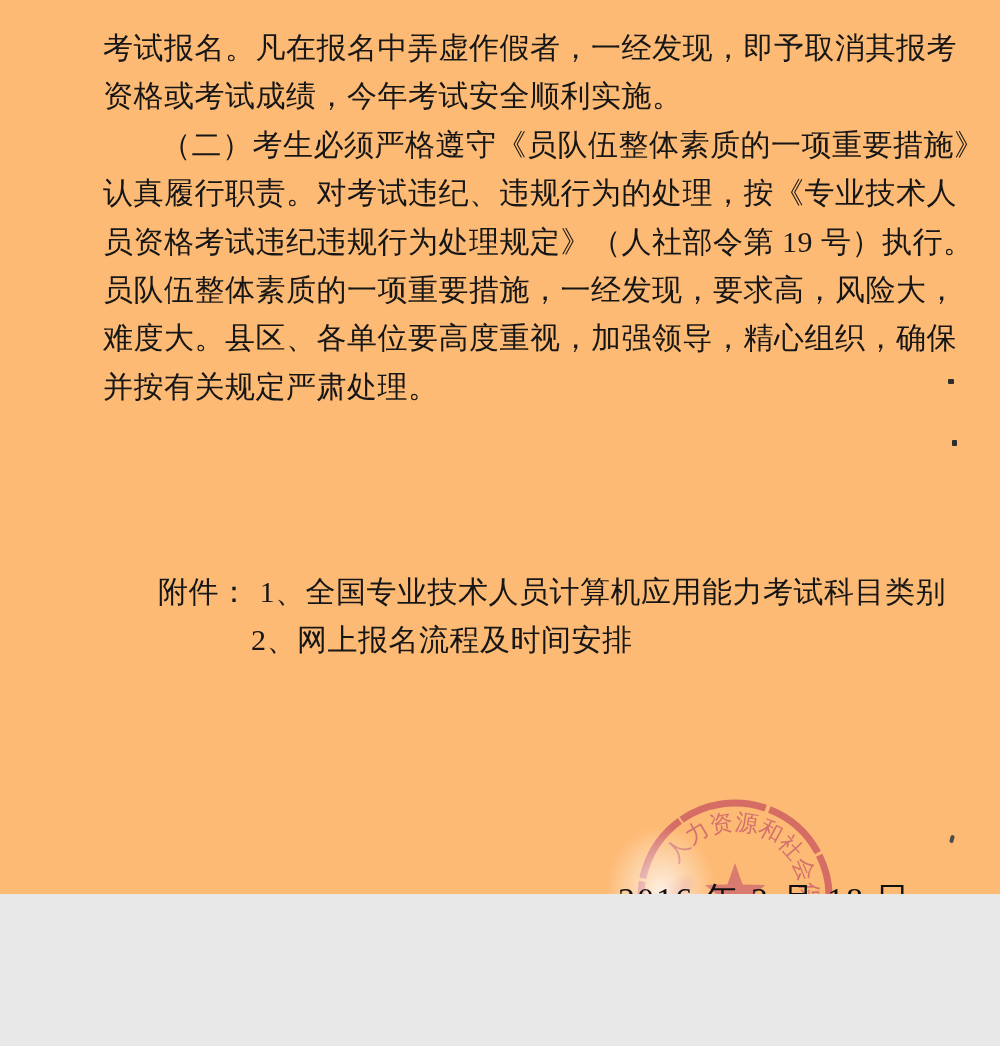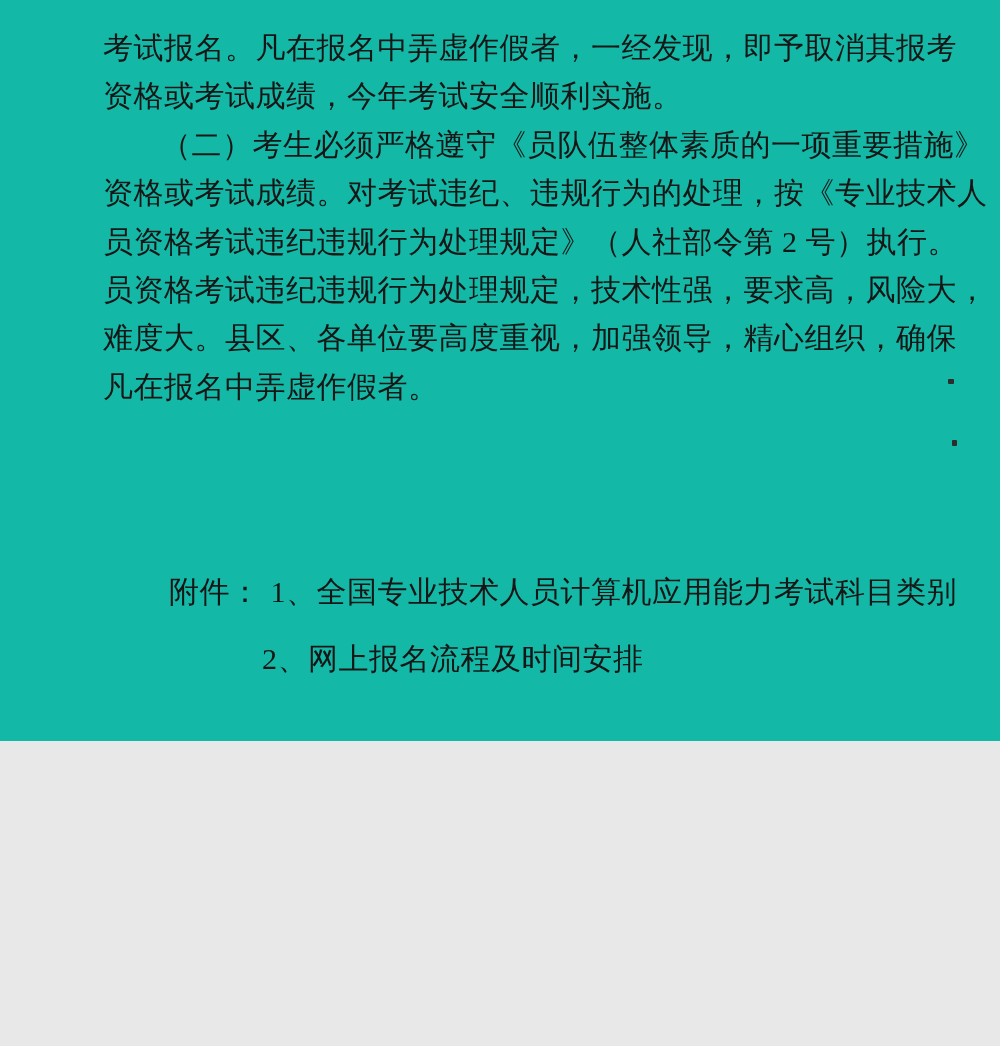--- a/index.html
+++ b/index.html
@@ -1,47 +1,47 @@
 <!DOCTYPE html>
 <html><head>
 <meta charset="utf-8">
 <style>
   * { margin:0; padding:0; box-sizing:border-box; }
   html,body { background:#e8e8e8; }
   .page {
     position:relative;
-    width:1000px; height:741px;
-    background:#14b8a6;
+    width:1000px; height:894px;
+    background:#fdba74;
     overflow:hidden;
     font-family:"Liberation Serif","DejaVu Serif",serif;
     color:#161616;
   }
   .body-text {
     position:absolute;
     left:103px; top:24px;
     width:845px;
   }
   .line {
     font-size:30px;
     line-height:48.4px;
     letter-spacing:0.5px;
     white-space:nowrap;
   }
   .line.indent { padding-left:58px; }
   .attachment {
     position:absolute;
-    left:114px; top:568px;
+    left:103px; top:568px;
     font-size:30px;
     line-height:48.4px;
     letter-spacing:0.5px;
     white-space:nowrap;
   }
   .att-row1 { padding-left:55px; }
   .att-label { margin-right:10px; }
-  .att-row2 { padding-left:148px;margin-top:19px; }
+  .att-row2 { padding-left:148px; }
   .seal {
     position:absolute;
     left:620px; top:782px;
     width:230px; height:230px;
     z-index:1;
     opacity:0.85;
   }
   .seal-fade {
     position:absolute;
     left:606px; top:826px;
@@ -79,25 +79,25 @@
 </style>
 </head>
 <body>
 
 <div class="page">
 
   <div class="body-text">
     <div class="line">考试报名。凡在报名中弄虚作假者，一经发现，即予取消其报考</div>
     <div class="line">资格或考试成绩，今年考试安全顺利实施。</div>
     <div class="line indent">（二）考生必须严格遵守《员队伍整体素质的一项重要措施》</div>
-    <div class="line">资格或考试成绩。对考试违纪、违规行为的处理，按《专业技术人</div>
-    <div class="line">员资格考试违纪违规行为处理规定》（人社部令第 2 号）执行。</div>
-    <div class="line">员资格考试违纪违规行为处理规定，技术性强，要求高，风险大，</div>
+    <div class="line">认真履行职责。对考试违纪、违规行为的处理，按《专业技术人</div>
+    <div class="line">员资格考试违纪违规行为处理规定》（人社部令第 19 号）执行。</div>
+    <div class="line">员队伍整体素质的一项重要措施，一经发现，要求高，风险大，</div>
     <div class="line">难度大。县区、各单位要高度重视，加强领导，精心组织，确保</div>
-    <div class="line">凡在报名中弄虚作假者。</div>
+    <div class="line">并按有关规定严肃处理。</div>
   </div>
 
   <div class="attachment">
     <div class="att-row1">
       <span class="att-label">附件：</span><span>1、全国专业技术人员计算机应用能力考试科目类别</span>
     </div>
     <div class="att-row2">2、网上报名流程及时间安排</div>
   </div>
 
   <svg class="seal" viewBox="0 0 230 230" xmlns="http://www.w3.org/2000/svg">

